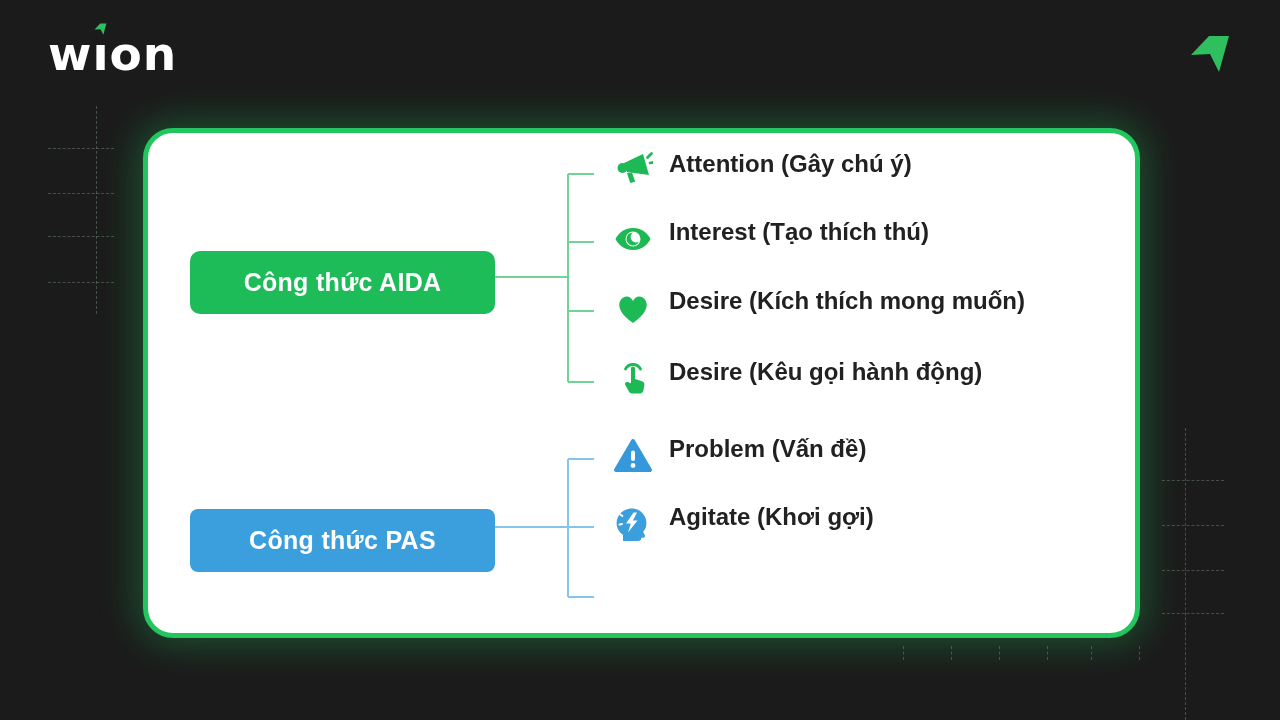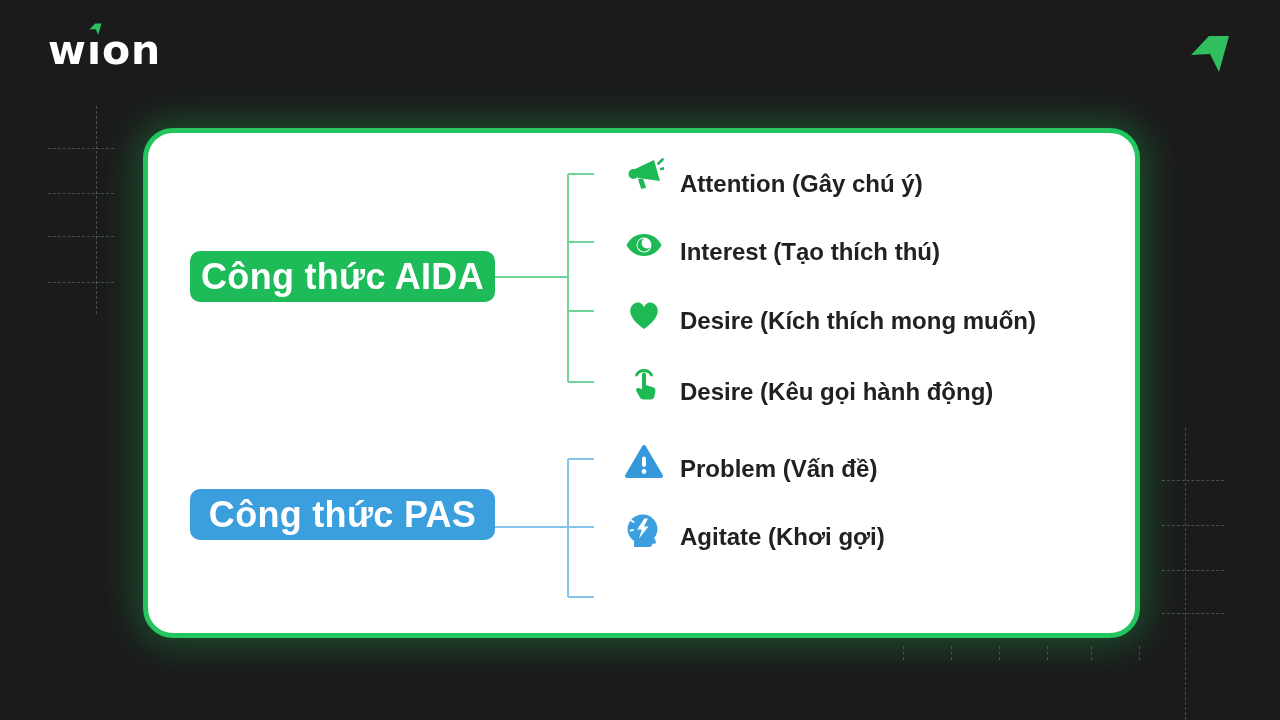--- a/index.html
+++ b/index.html
@@ -6,21 +6,21 @@
   body{
     width:1280px;height:720px;
     background:#1b1b1b;
     font-family:"Liberation Sans",sans-serif;
     position:relative;overflow:hidden;
   }
   
   .logo{
     position:absolute;left:48px;top:30px;
     color:#ffffff;font-family:"DejaVu Sans",sans-serif;
-    font-weight:bold;font-size:41px;letter-spacing:1px;line-height:1;
+    font-weight:bold;font-size:47px;letter-spacing:1px;line-height:1;
   }
   .logo-i{position:relative;display:inline-block;}
   .logo-arrow{position:absolute;left:0px;top:-9px;width:17px;height:15px;}
   .brand-mark{position:absolute;left:1186px;top:28px;width:48px;height:48px;}
   
   .decor{position:absolute;pointer-events:none;}
   .dv{border-left:1px dashed rgba(150,185,162,.34);width:0;}
   .dh{border-top:1px dashed rgba(150,185,162,.34);height:0;}
   .gl-v{left:96px;top:106px;height:208px;}
   .gl-h1{left:48px;top:148px;width:66px;}
@@ -37,30 +37,30 @@
   .t4{left:1047px;}.t5{left:1091px;}.t6{left:1139px;}
   
   .card{
     position:absolute;left:143px;top:128px;width:997px;height:510px;
     box-sizing:border-box;background:#ffffff;
     border:5px solid #22c55e;border-radius:30px;
     box-shadow:0 0 36px 8px rgba(34,197,94,.30);
   }
   .tree-svg{position:absolute;left:0;top:0;width:987px;height:500px;}
   .branch-btn{
-    position:absolute;left:42px;width:305px;height:51px;
-    border-radius:10px;color:#ffffff;font-weight:bold;font-size:36px;
+    position:absolute;left:42px;width:305px;height:63px;
+    border-radius:10px;color:#ffffff;font-weight:bold;font-size:25px;
     display:flex;align-items:center;justify-content:center;
     letter-spacing:.3px;
   }
   .btn-aida{top:118px;background:#1ebc59;}
-  .btn-pas{top:356px;background:#3b9fdd;}
+  .btn-pas{top:376px;background:#3b9fdd;border-radius:8px;}
   .row{
-    position:absolute;left:475px;height:48px;
-    display:flex;align-items:flex-end;gap:15px;
+    position:absolute;left:464px;height:48px;
+    display:flex;align-items:flex-start;gap:15px;
   }
   .r1{top:17px;}.r2{top:85px;}.r3{top:154px;}.r4{top:225px;}
   .r5{top:302px;}.r6{top:370px;}.r7{top:440px;}
   .icon{width:42px;height:42px;display:flex;align-items:center;justify-content:center;flex:0 0 42px;}
   .icon svg{width:40px;height:40px;}
   .row .label{font-size:24px;font-weight:bold;color:#212121;white-space:nowrap;}
 </style>
 </head>
 <body>
 

